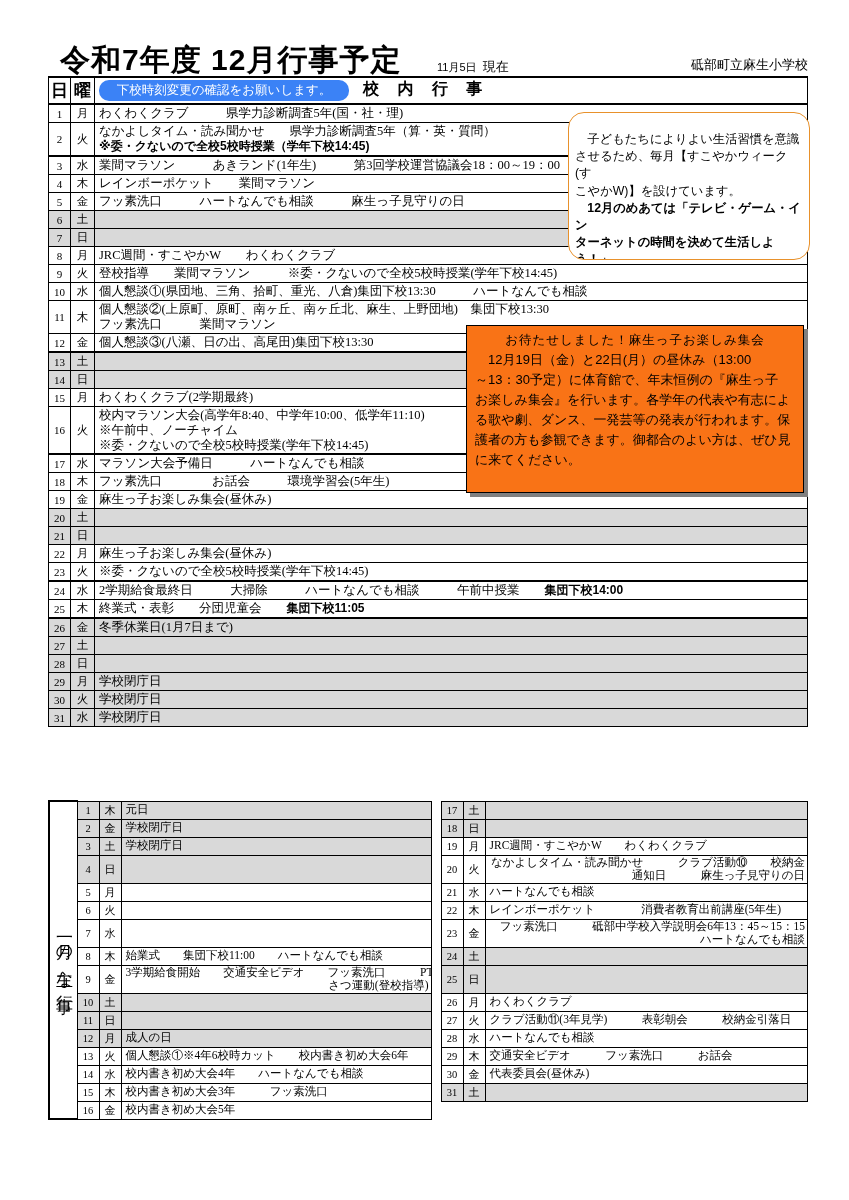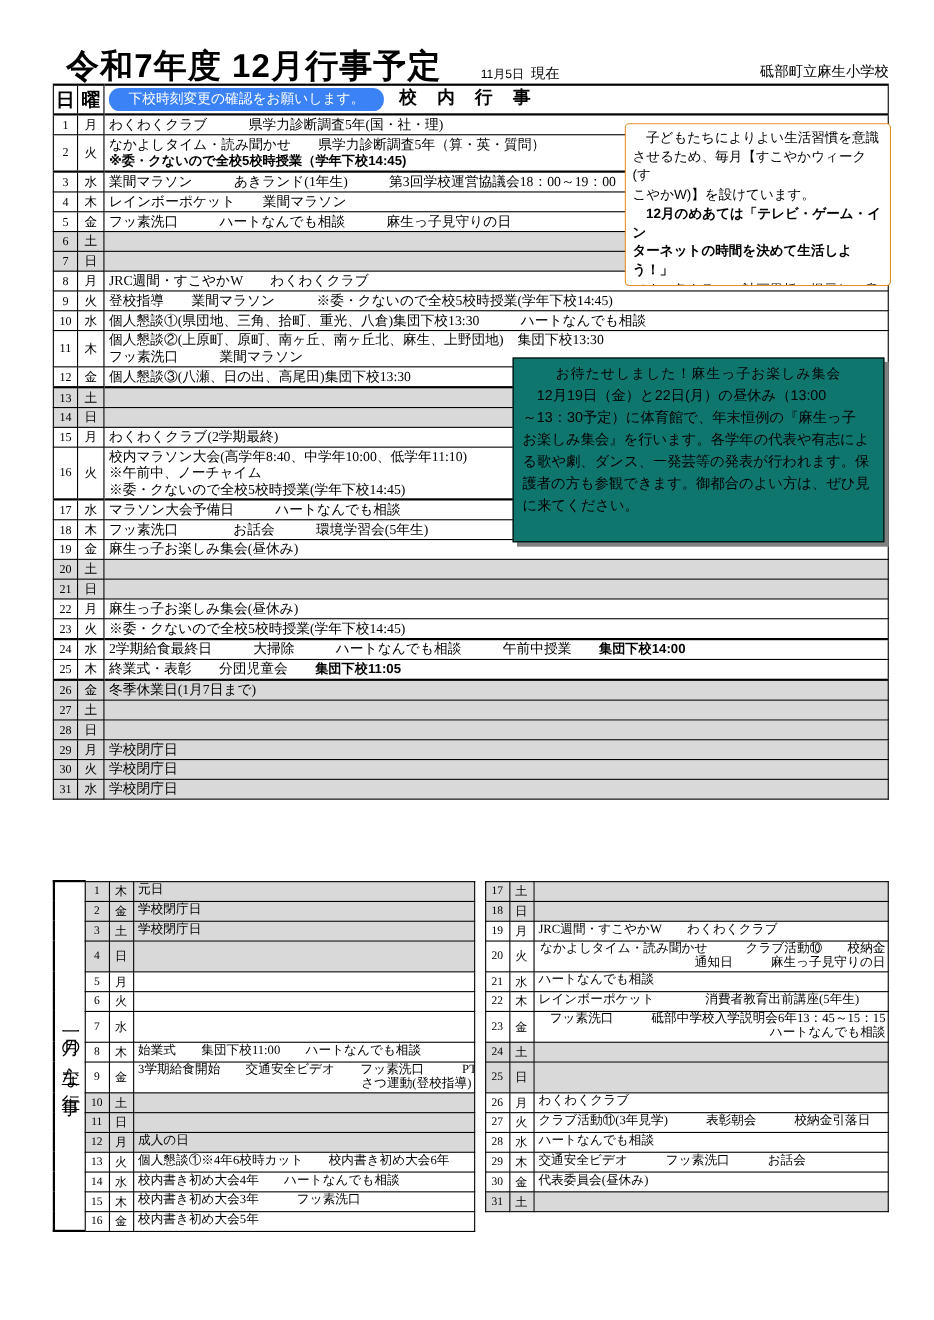--- a/index.html
+++ b/index.html
@@ -56,26 +56,26 @@
   .jan td.ev{padding:0 2px 0 4px;font-size:11.5px;line-height:13.5px;white-space:nowrap;overflow:hidden;}
   .jcol-d{width:22px;}
   .jcol-w{width:22px;}
   .gap{width:10px;border:none !important;}
   .jr1{height:17px;}
   .jr2{height:26px;text-align:right;}
   .nb{border:none !important;}
 
   
   .box-orange{position:absolute;left:568px;top:112px;width:242px;height:148px;background:#fff;
-              border:1.5px solid #E8912B;border-radius:4px;box-sizing:border-box;
-              padding:4px 6px 0 6px;font-family:"Liberation Sans","DejaVu Sans",sans-serif;
+              border:1.5px solid #E8912B;border-radius:16px;box-sizing:border-box;
+              padding:18px 6px 0 6px;font-family:"Liberation Sans","DejaVu Sans",sans-serif;
               font-size:12.3px;line-height:17.2px;overflow:hidden;}
   .box-orange .ind{text-indent:1em;}
   .box-orange .bld{font-weight:bold;}
-  .box-white{position:absolute;left:466px;top:325px;width:338px;height:168px;background:#0f766e;
+  .box-white{position:absolute;left:466px;top:325px;width:338px;height:168px;background:#f97316;
              border:1.5px solid #000;box-sizing:border-box;padding:4px 8px 0 8px;
              box-shadow:4px 4px 0 #808080;
              font-family:"Liberation Sans","DejaVu Sans",sans-serif;font-size:13px;line-height:20px;overflow:hidden;}
   .box-white .ttl{text-align:center;font-size:12.5px;letter-spacing:1px;}
   .box-white .body{text-indent:1em;}
 </style>
 </head>
 <body>
 
 <div class="page">

